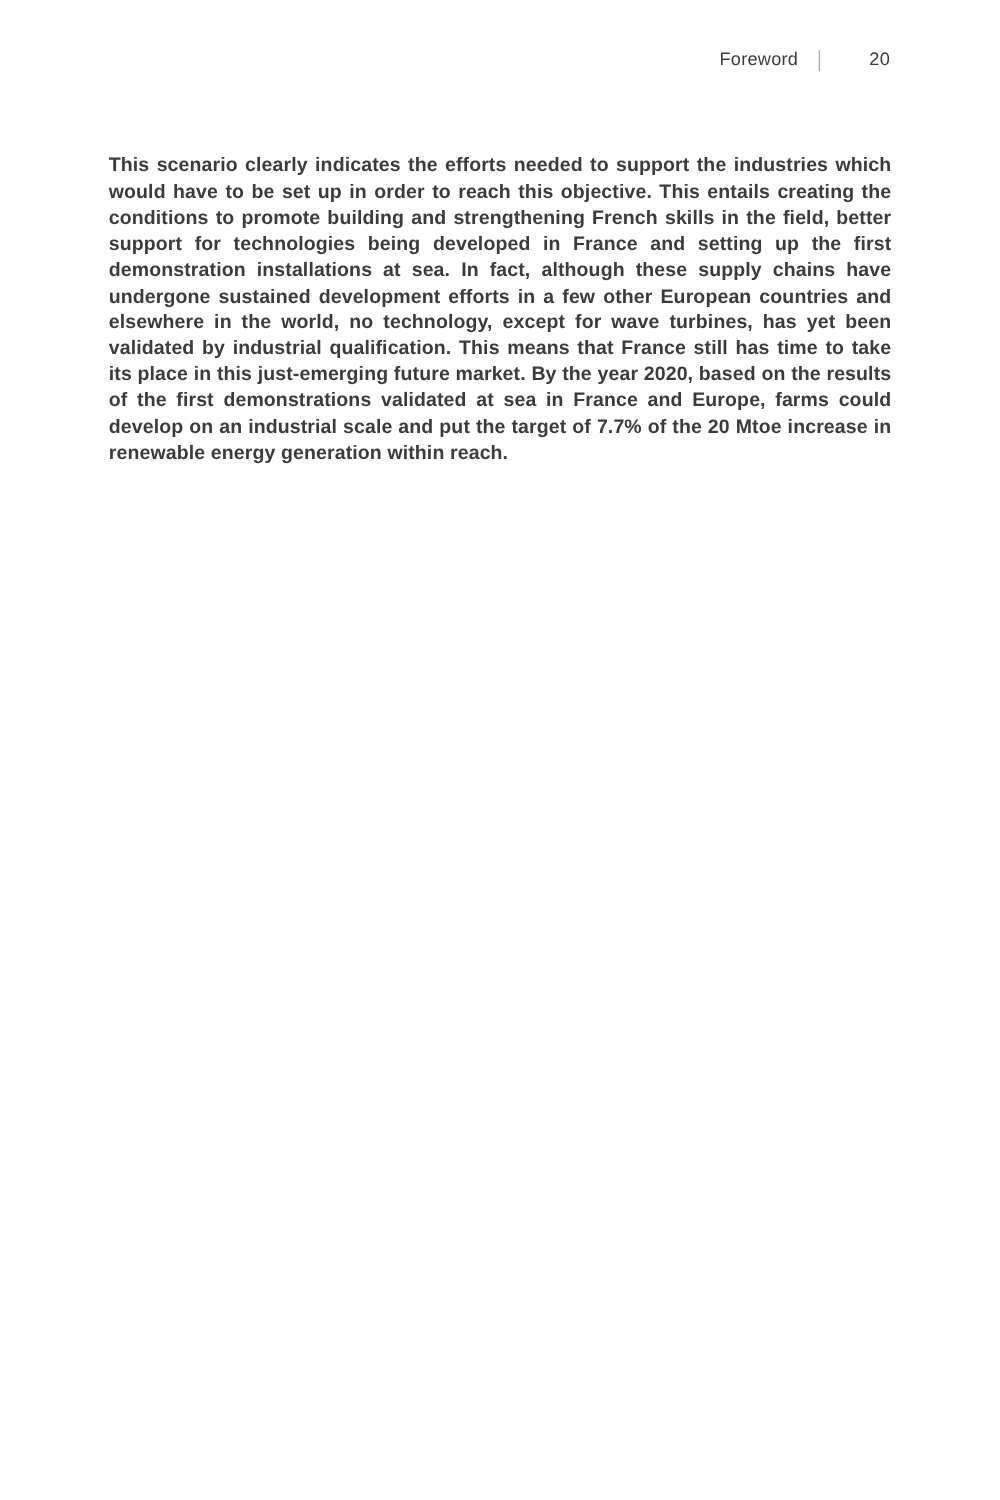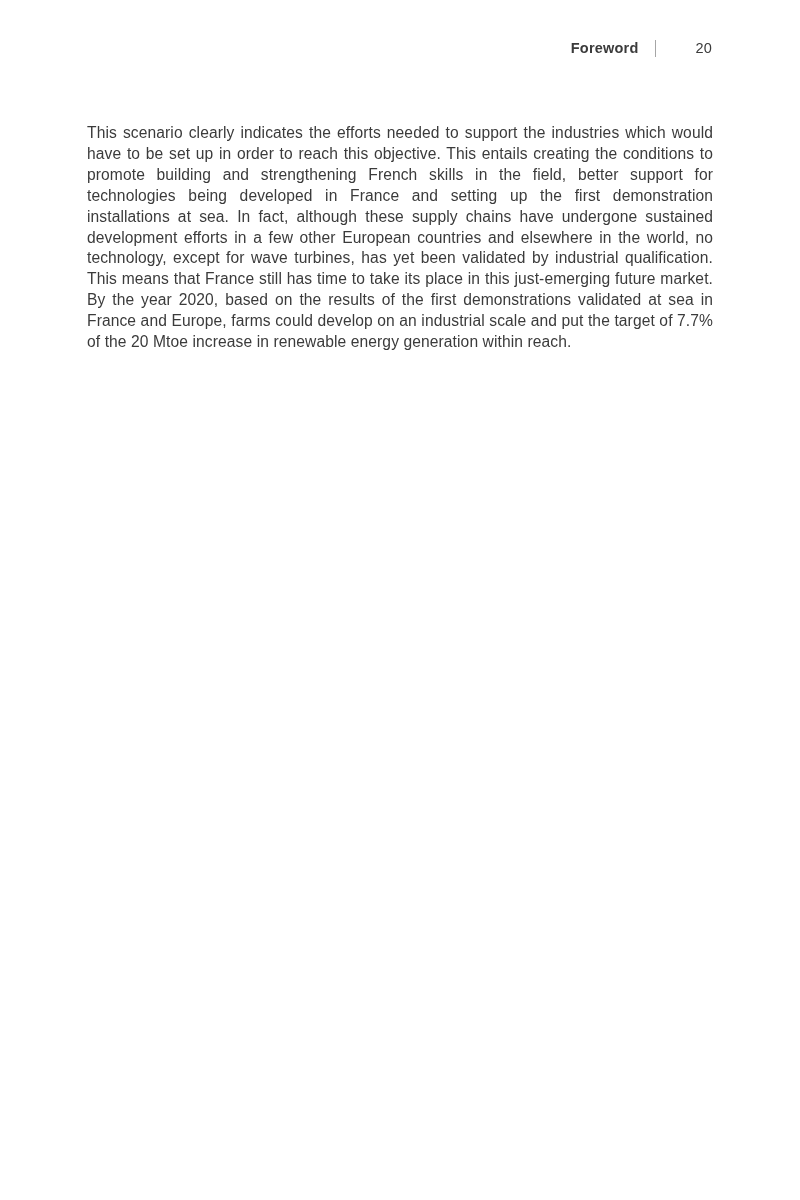--- a/index.html
+++ b/index.html
@@ -24,21 +24,21 @@
     position: absolute;
     top: 40px;
     right: 88px;
     display: flex;
     align-items: center;
     font-size: 14.5px;
     line-height: 17px;
     color: var(--text);
   }
   .running-header .section {
-    font-weight: 700;
+    font-weight: 400;
     letter-spacing: 0.2px;
   }
   .running-header .sep {
     display: inline-block;
     width: 1px;
     height: 17px;
     background: var(--separator);
     margin-left: 17px;
     margin-right: 39px;
   }
@@ -49,20 +49,21 @@
   .body-paragraph {
     position: absolute;
     top: 123px;
     left: 87px;
     width: 626px;
     font-size: 15.6px;
     line-height: 20.9px;
     letter-spacing: 0.1px;
     text-align: justify;
     color: var(--text);
+    font-weight: bold;
   }
 </style>
 </head>
 <body>
 
 <div class="page">
 
   <div class="running-header">
     <span class="section">Foreword</span>
     <span class="sep"></span>

